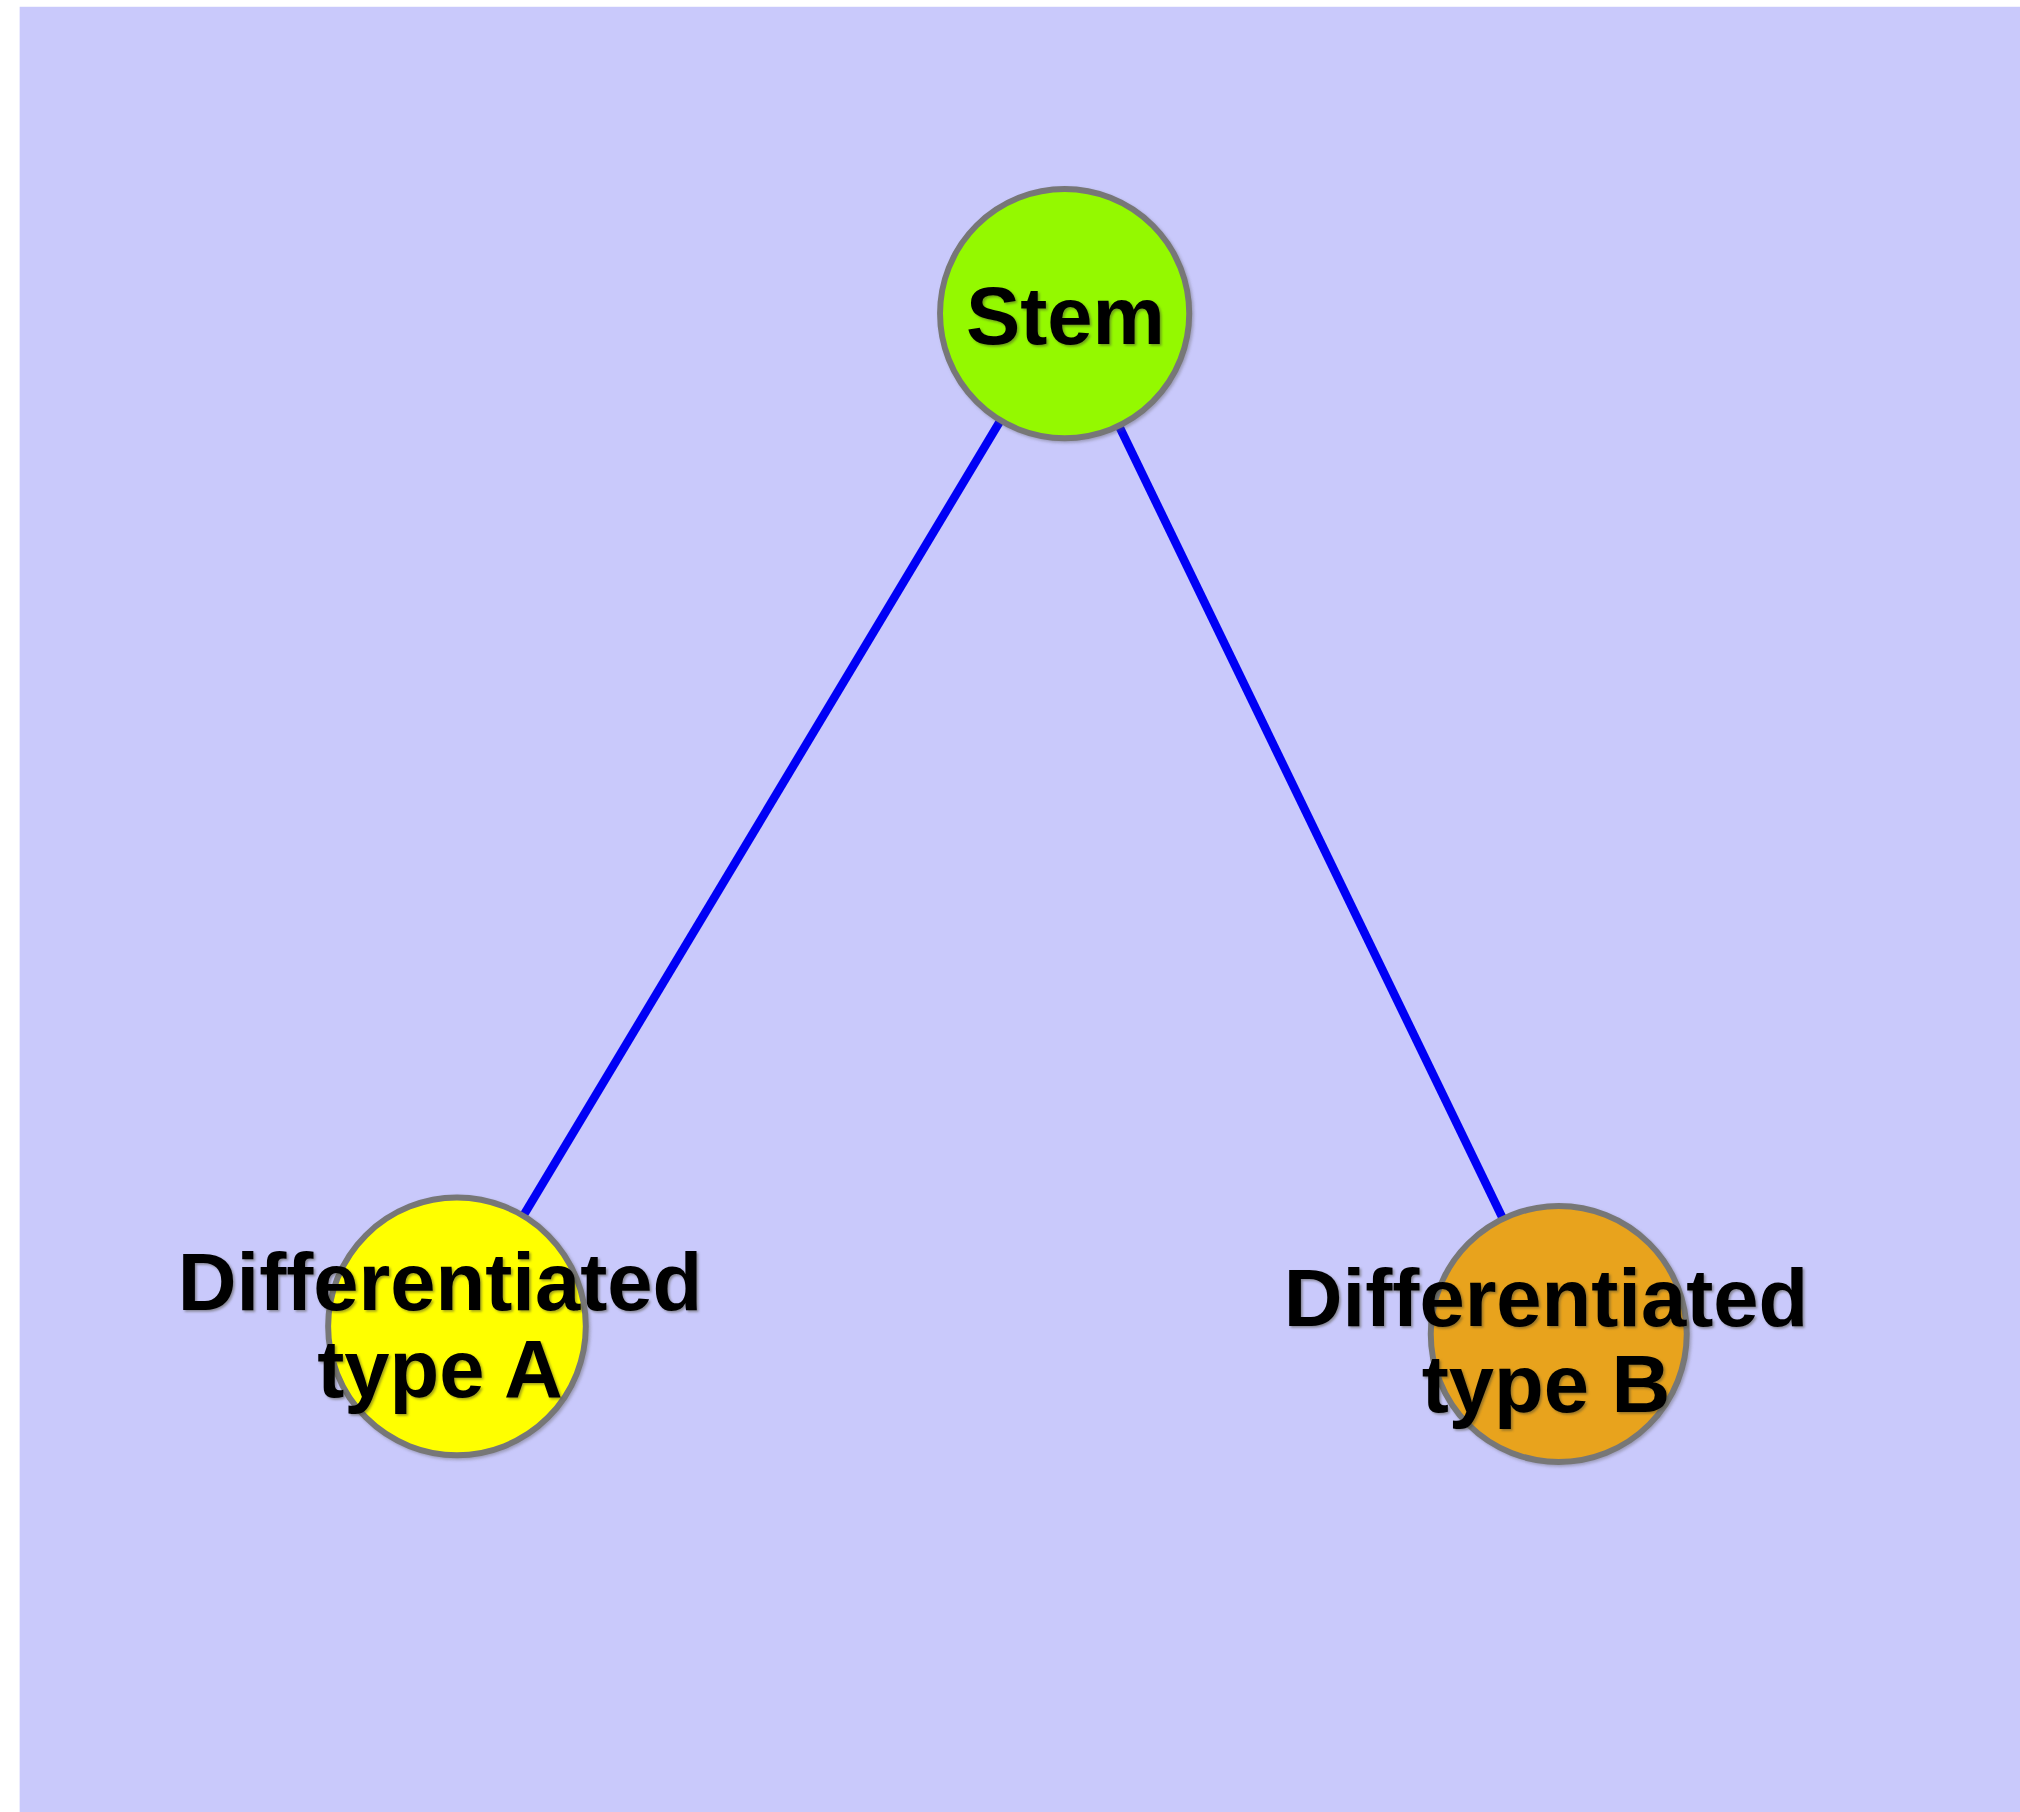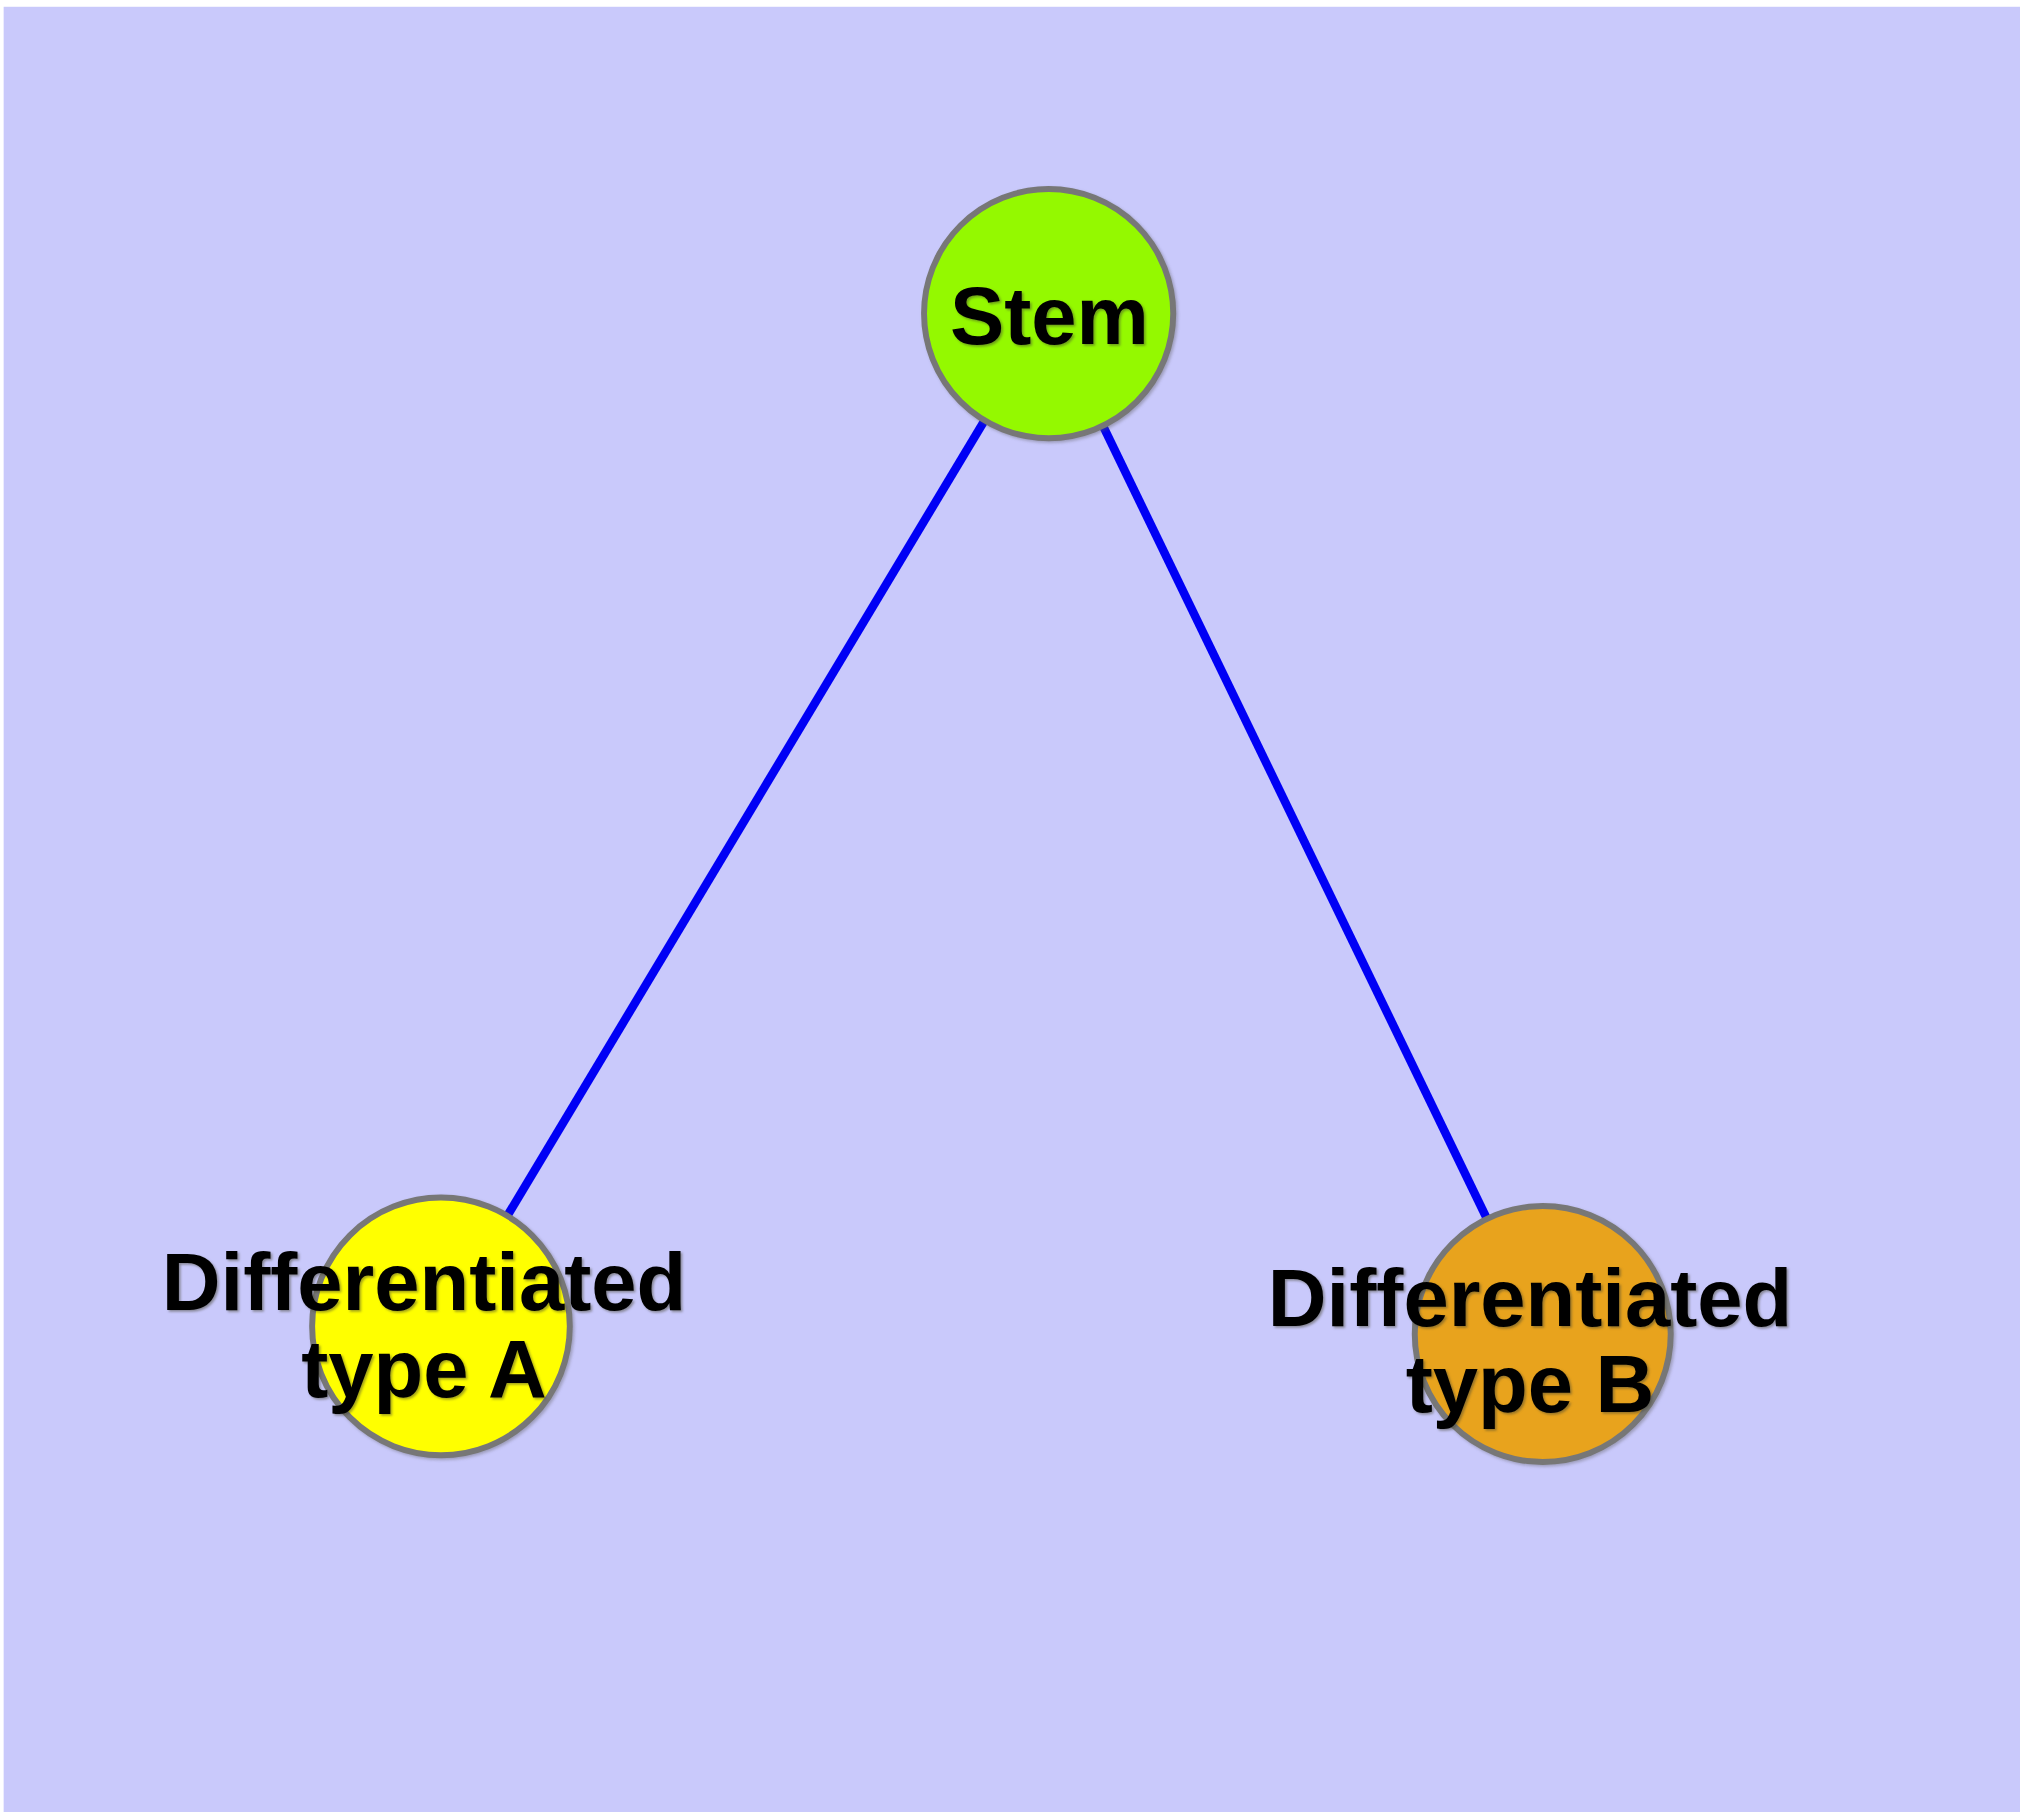--- a/index.html
+++ b/index.html
@@ -6,21 +6,21 @@
     margin: 0;
     padding: 0;
     width: 2021px;
     height: 1812px;
     background: #ffffff;
     font-family: "Liberation Sans", sans-serif;
     overflow: hidden;
   }
   .stage {
     position: absolute;
-    top: 0; left: 0;
+    top: 0; left: 16px;
     width: 1648px; height: 1812px;
   }
   svg { display: block; }
   .edge {
     stroke-width: 10;
     fill: none;
     stroke-linecap: butt;
   }
   .node {
     stroke: #777777;

